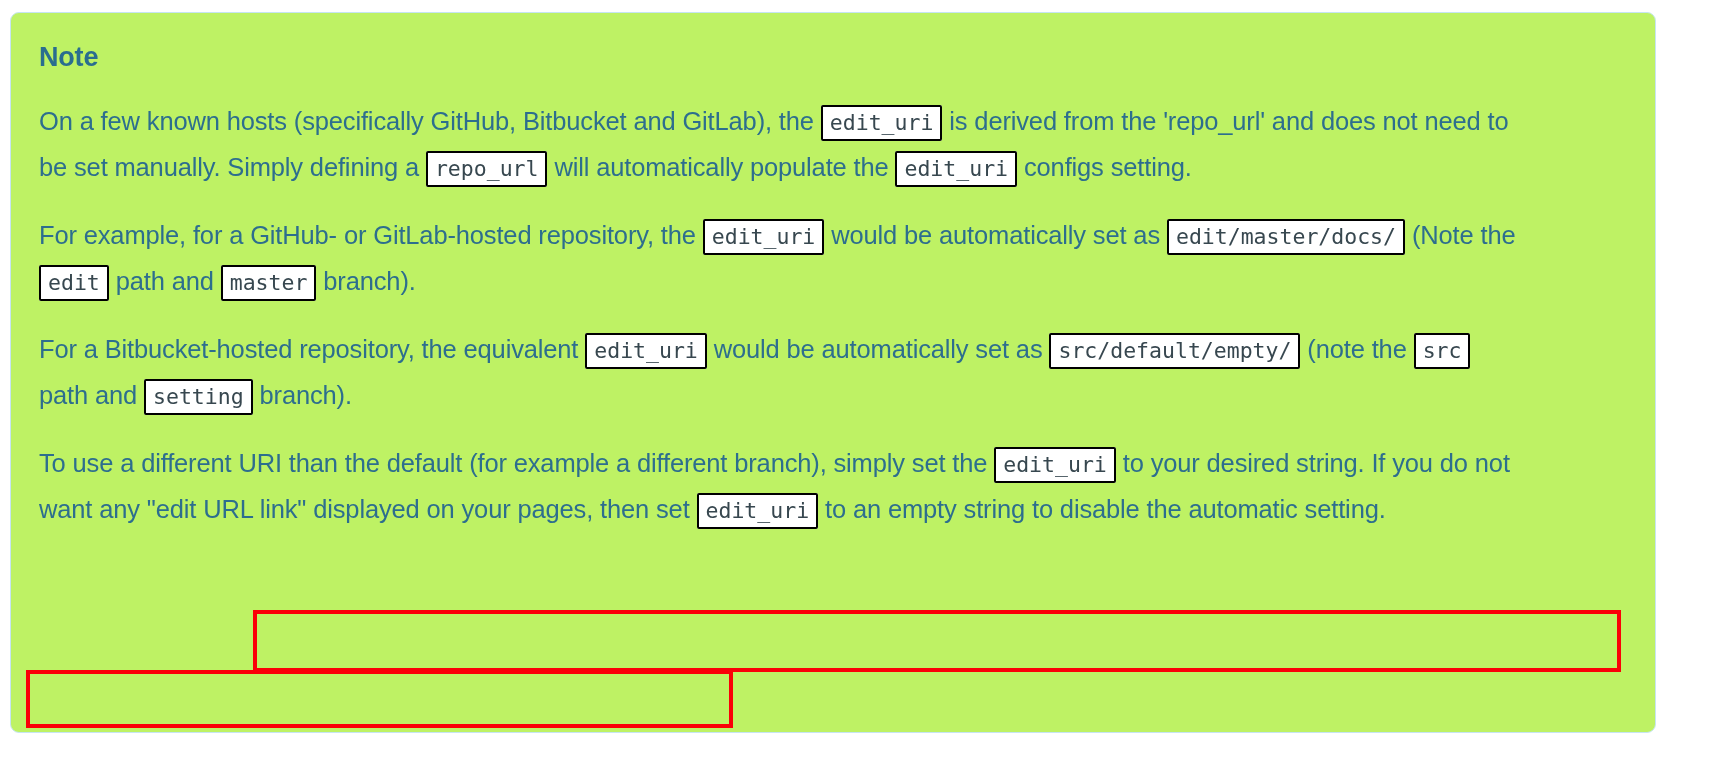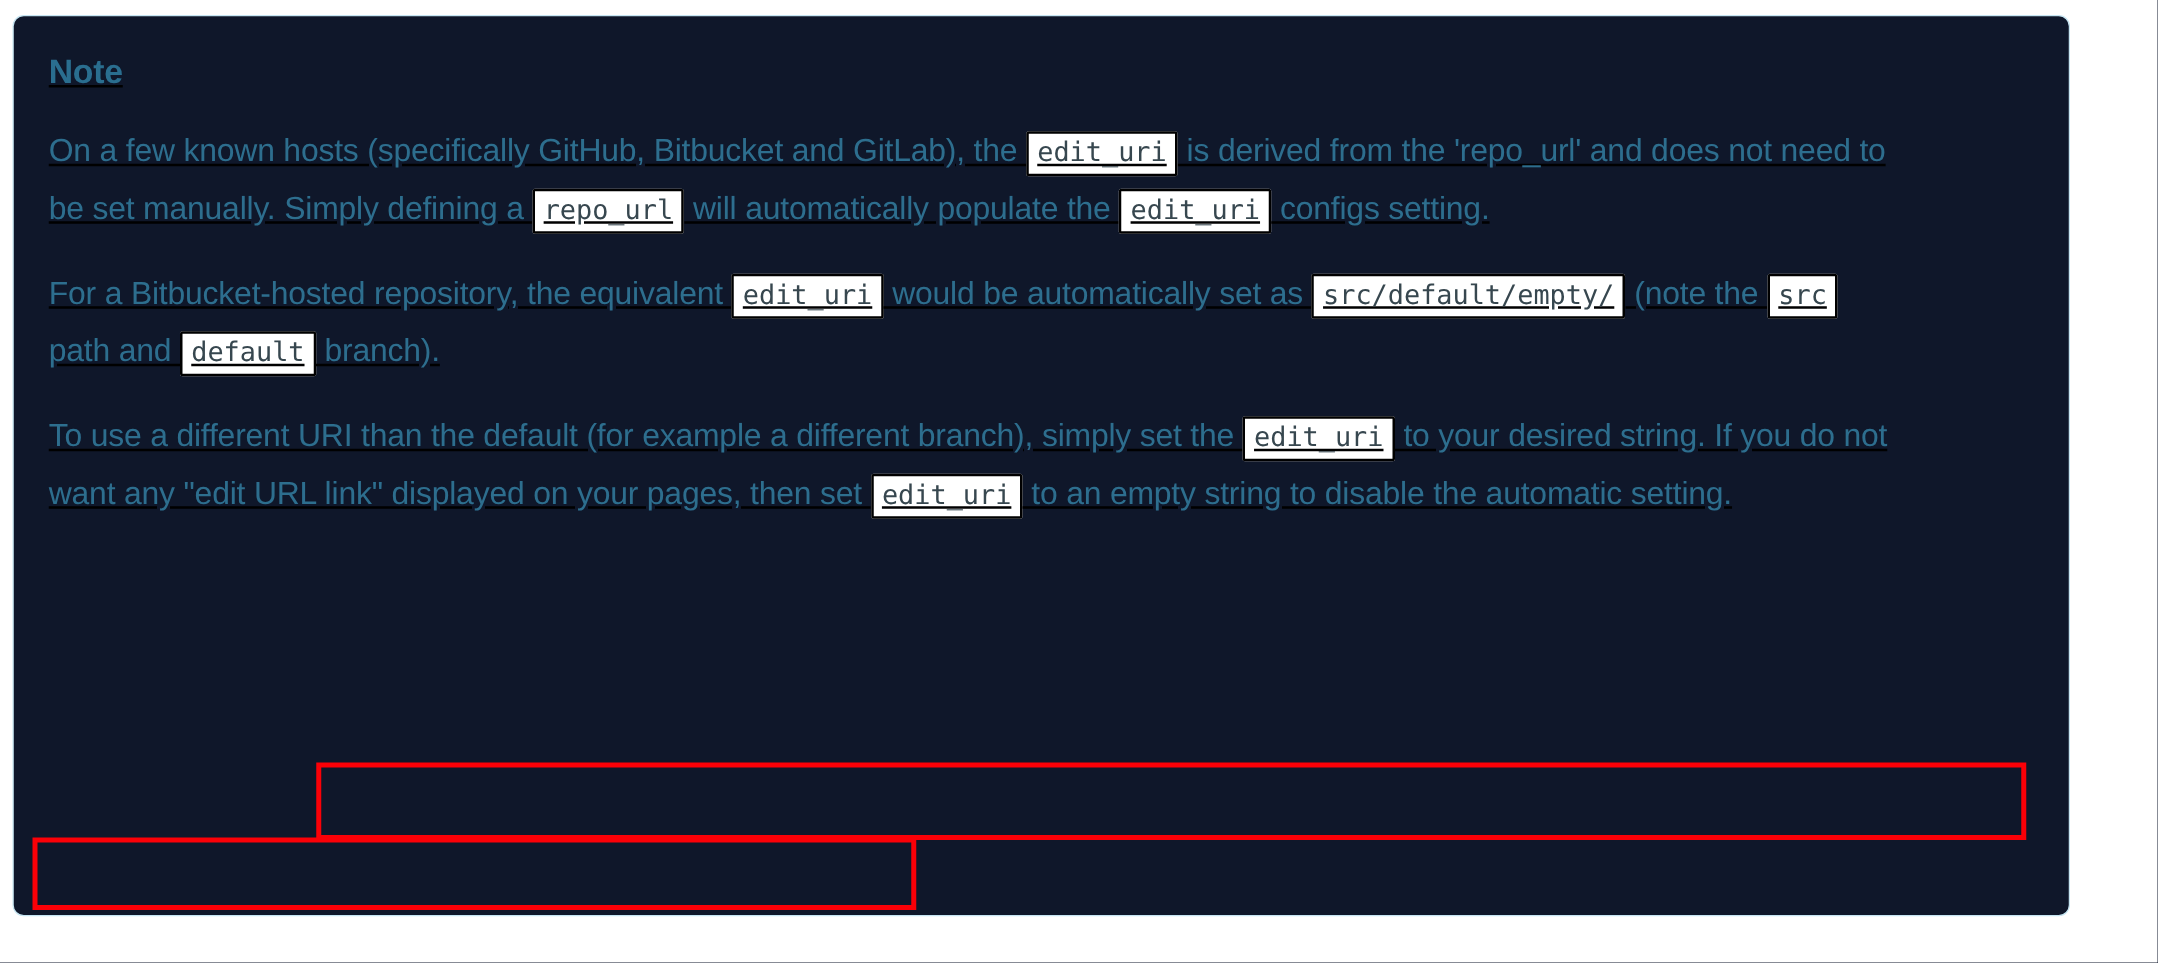--- a/index.html
+++ b/index.html
@@ -22,25 +22,24 @@
     top: 12px;
     width: 1646px;
     height: 721px;
     box-sizing: border-box;
   }
   .admonition {
     position: relative;
     width: 100%;
     height: 100%;
     box-sizing: border-box;
-    background: #0f172a;
+    background: #bef264;
     border: 1px solid #c6e5f2;
     border-radius: 9px;
     padding: 30px 37px 24px 24px;
-    text-decoration: underline;
   }
 
   .admonition-title {
     font-size: 27px;
     font-weight: bold;
     color: #2a6e8f;
     line-height: 1.1;
     margin: 0 0 26px 4px;
     letter-spacing: -0.2px;
   }
@@ -93,20 +92,21 @@
 </style>
 </head>
 <body>
 
 <div class="admonition-wrap">
   <div class="admonition">
 
     <div class="admonition-title">Note</div>
 
     <p>On a few known hosts (specifically GitHub, Bitbucket and GitLab), the <code>edit_uri</code> is derived from the 'repo_url' and does not need to be set manually. Simply defining a <code>repo_url</code> will automatically populate the <code>edit_uri</code> configs setting.</p>
-    <p>For a Bitbucket-hosted repository, the equivalent <code>edit_uri</code> would be automatically set as <code>src/default/empty/</code> (note the <code>src</code> path and <code>default</code> branch).</p>
+    <p>For example, for a GitHub- or GitLab-hosted repository, the <code>edit_uri</code> would be automatically set as <code>edit/master/docs/</code> (Note the <code>edit</code> path and <code>master</code> branch).</p>
+    <p>For a Bitbucket-hosted repository, the equivalent <code>edit_uri</code> would be automatically set as <code>src/default/empty/</code> (note the <code>src</code> path and <code>setting</code> branch).</p>
     <p class="last">To use a different URI than the default (for example a different branch), simply set the <code>edit_uri</code> to your desired string. If you do not want any "edit URL link" displayed on your pages, then set <code>edit_uri</code> to an empty string to disable the automatic setting.</p>
 
   </div>
 
   <div class="annotation" id="ann-1"></div>
   <div class="annotation" id="ann-2"></div>
 </div>
 
 </body></html>

